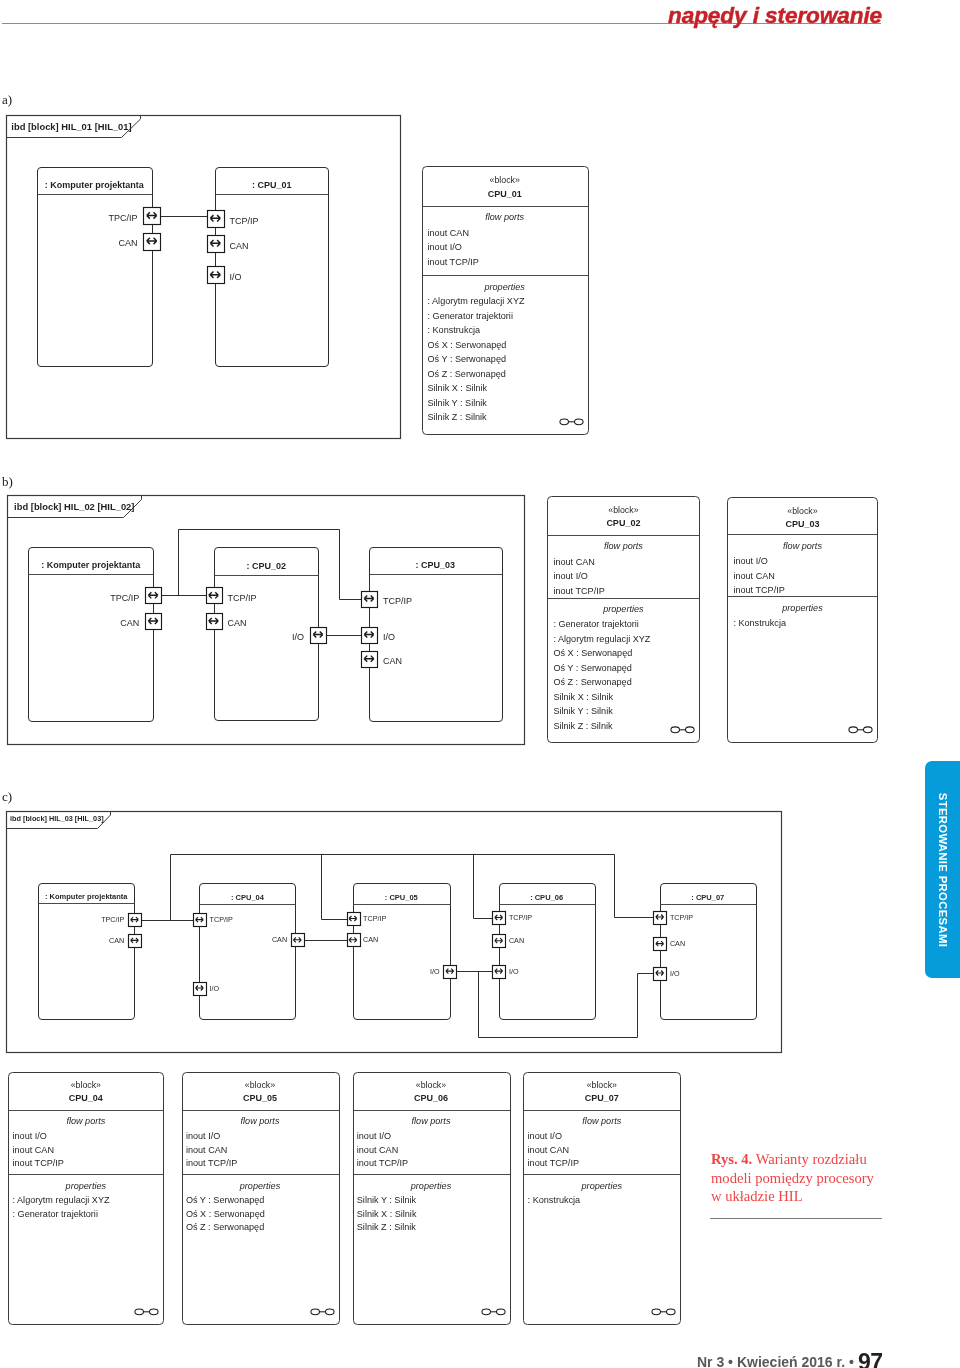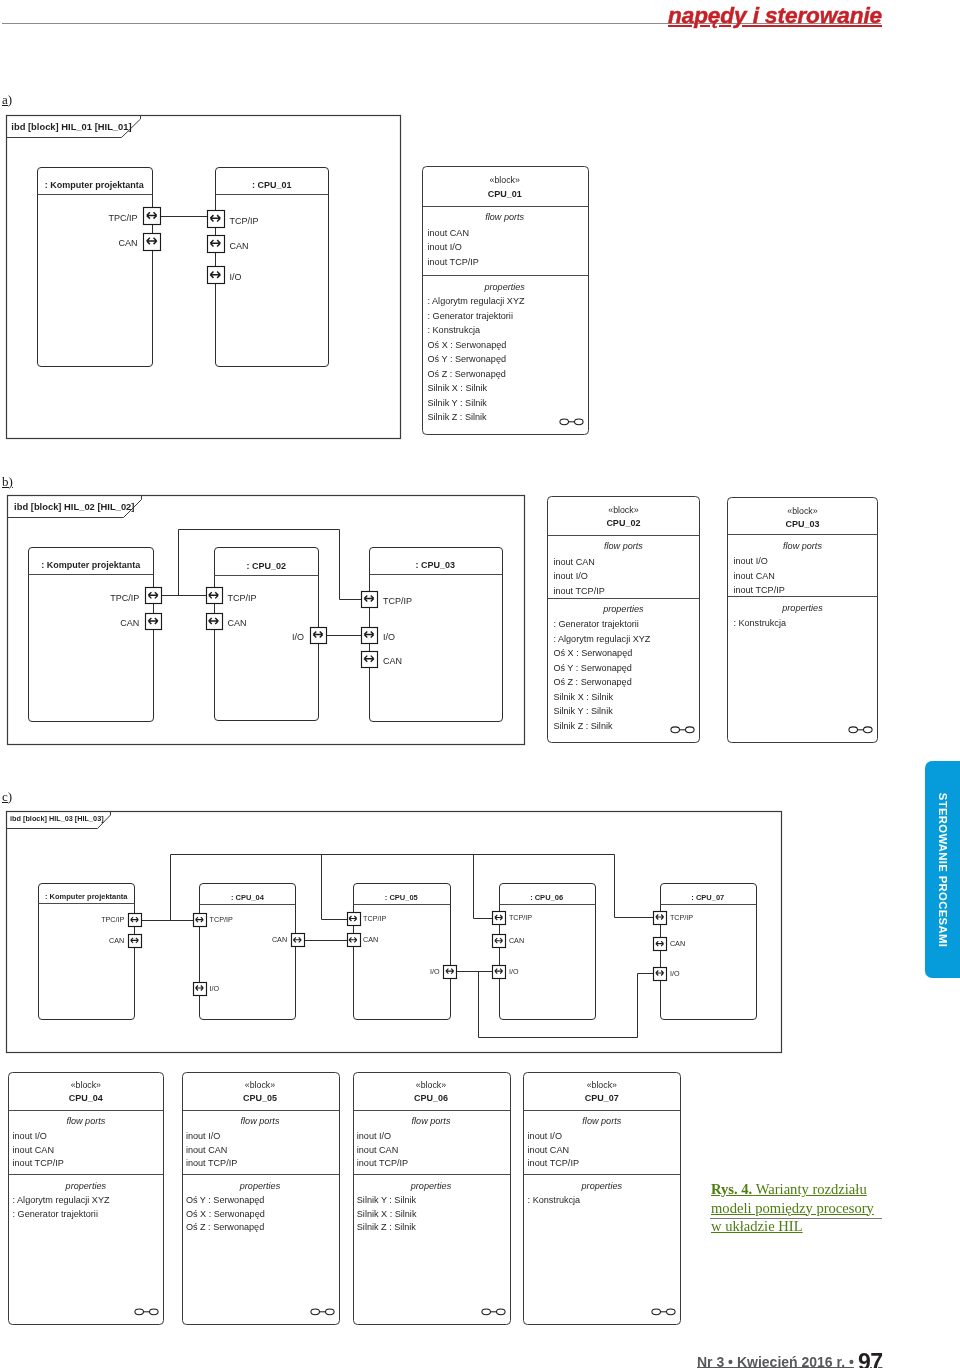--- a/index.html
+++ b/index.html
@@ -1,38 +1,38 @@
 <!DOCTYPE html>
 <html><head>
 <meta charset="utf-8">
 <style>
   html,body{margin:0;padding:0;}
   body{width:960px;height:1368px;background:#ffffff;
        font-family:"Liberation Sans",sans-serif;position:relative;overflow:hidden;}
-  .abs{position:absolute;text-decoration:underline;}
+  .abs{position:absolute;}
 
   
   #header-rule{left:2px;top:22.5px;width:879px;height:1.2px;background:#8c8c8c;}
   #header-title{left:668px;top:4.5px;font:italic bold 22.6px/1 "Liberation Sans",sans-serif;
       color:#c62127;letter-spacing:-0.1px;white-space:nowrap;
       -webkit-text-stroke:0.45px #c62127;}
 
   
   .seclabel{font:13px/1 "Liberation Serif",serif;color:#1a1a1a;}
 
   
   #side-tab{left:924.6px;top:761.3px;width:36px;height:217px;background:#069cdb;
       border-radius:7px 0 0 7px;}
   #side-tab-label{position:absolute;left:47%;top:50%;
       transform:translate(-50%,-50%) rotate(90deg);
       white-space:nowrap;color:#fff;font:bold 11.3px/1 "Liberation Sans",sans-serif;
       letter-spacing:0.35px;}
 
   
-  #caption{left:711px;top:1180px;width:172px;font:14.6px/18.6px "Liberation Serif",serif;color:#4d7c0f;}
+  #caption{left:711px;top:1150px;width:172px;font:14.6px/18.6px "Liberation Serif",serif;color:#ef4444;}
   #caption b{font-weight:bold;}
   #caption-rule{left:710.4px;top:1217.5px;width:172px;height:1px;background:#7a7a7a;}
 
   
   #footer{left:697px;top:1350.5px;white-space:nowrap;color:#58595b;
       font:bold 14px/1 "Liberation Sans",sans-serif;}
   #footer .pg{font-size:23px;color:#231f20;vertical-align:-3.2px;margin-left:4px;letter-spacing:-0.5px;}
 
   svg{display:block;}
   #diagram-layer{transform:translateZ(0);}

